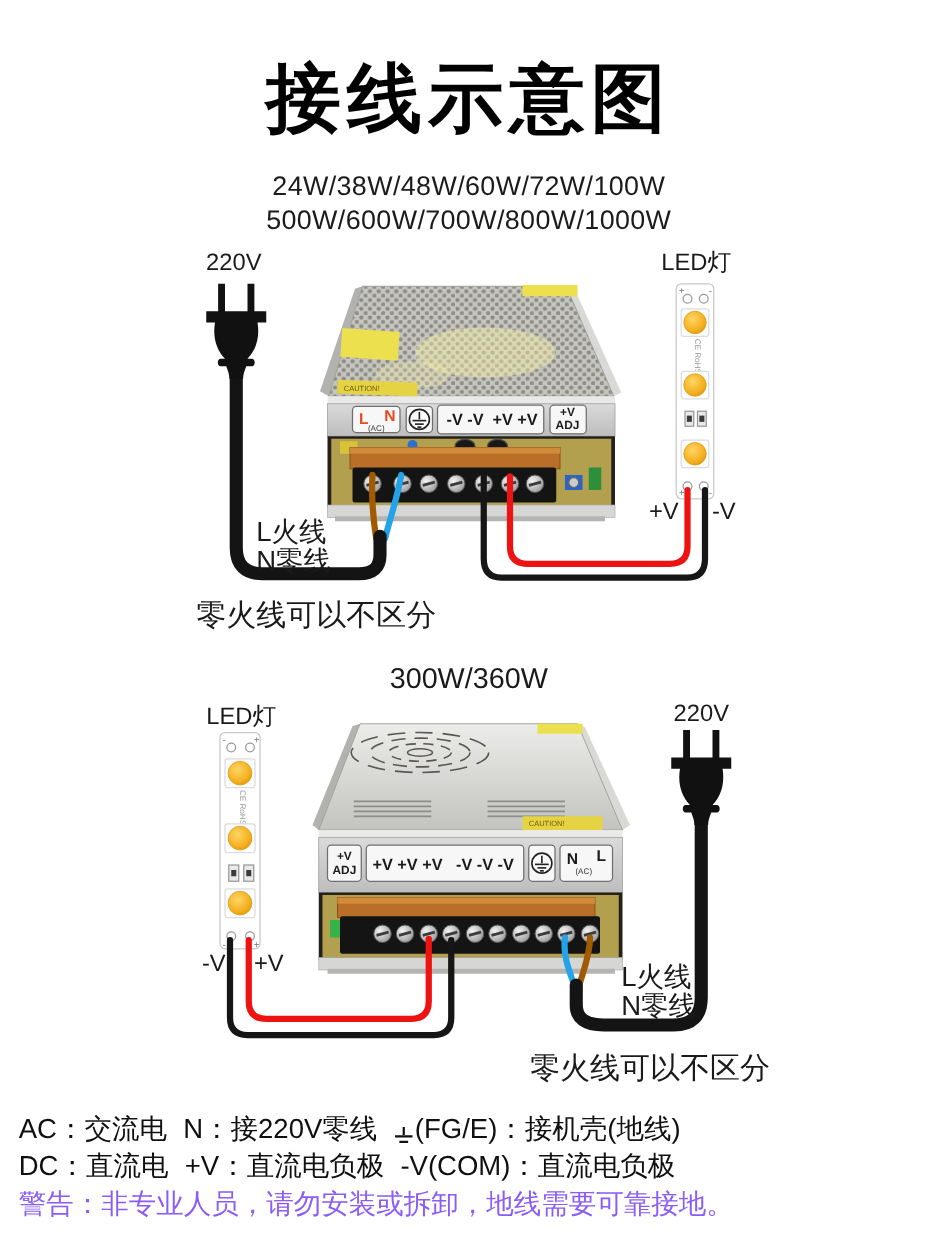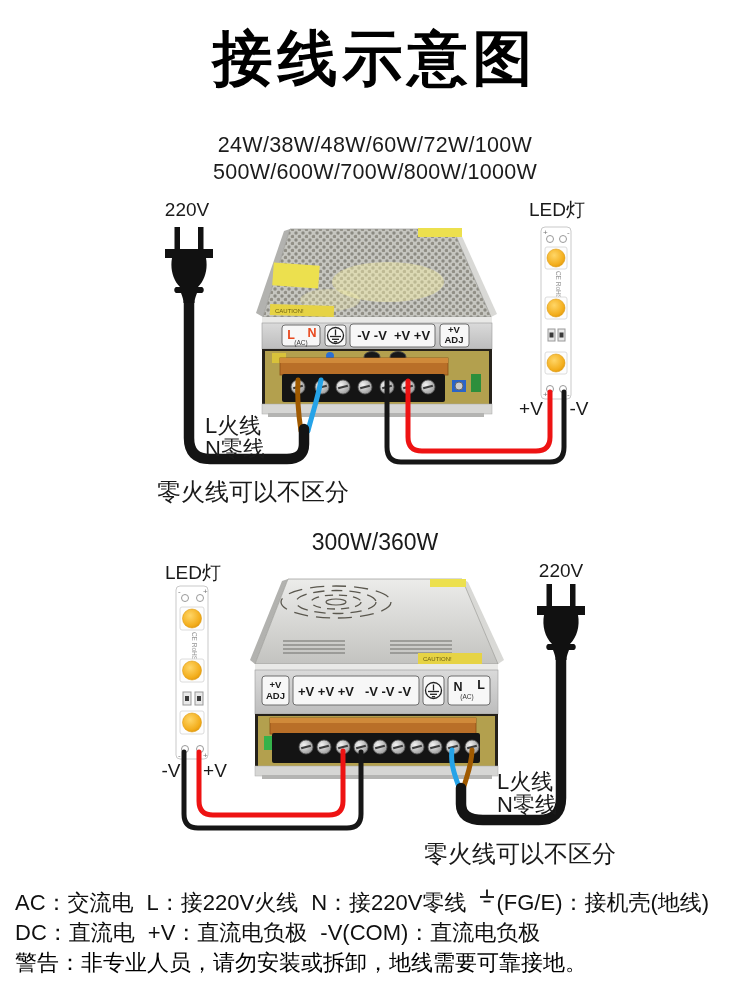--- a/index.html
+++ b/index.html
@@ -1,38 +1,38 @@
 <!DOCTYPE html>
 <html><head>
 <meta charset="utf-8">
 <style>
   html,body{margin:0;padding:0;background:#fff;}
   .page{position:relative;width:750px;height:1000px;background:#fff;overflow:hidden;
         font-family:"Liberation Sans","DejaVu Sans",sans-serif;}
   .hdr{position:absolute;top:0;left:0;width:750px;text-align:center;}
-  .hdr h1{margin:0;padding-top:26px;font-size:60px;line-height:66px;font-weight:bold;
+  .hdr h1{margin:0;padding-top:46px;font-size:60px;line-height:66px;font-weight:bold;
           letter-spacing:5px;color:#000;}
-  .watts{margin-top:40px;font-size:21.5px;line-height:27px;color:#1b1b1b;letter-spacing:.3px;text-align:center;}
+  .watts{margin-top:24px;font-size:21.5px;line-height:27px;color:#1b1b1b;letter-spacing:.3px;text-align:center;}
   svg.art{position:absolute;top:0;left:0;}
   svg text{font-family:"Liberation Sans","DejaVu Sans",sans-serif;fill:#1a1a1a;}
   .t19{font-size:19px;}
   .t22{font-size:22px;}
   .t24{font-size:24px;}
   .t23{font-size:23px;}
   .tbox{font-size:13px;font-weight:bold;}
   .tboxs{font-size:9.5px;font-weight:bold;}
   .tac{font-size:6.5px;fill:#333;}
   .tln{font-size:12.5px;font-weight:bold;}
   .tiny{font-size:6px;fill:#6b5e10;}
   .cert{font-size:6.5px;fill:#979797;}
   .mark{font-size:8px;fill:#777;}
   .legend{position:absolute;left:15px;top:888px;width:730px;}
   .lrow{display:flex;align-items:center;gap:13px;height:30px;font-size:22px;color:#101010;white-space:nowrap;}
-  .lrow .gseg{display:flex;align-items:flex-start;gap:1px;}
-  .lwarn{color:#000000;}
+  .lrow .gseg{display:flex;align-items:flex-end;gap:1px;}
+  .lwarn{color:#8b5cf6;}
 </style>
 </head>
 <body>
 
 <div class="page">
 
   <div class="hdr">
     <h1>接线示意图</h1>
     <div class="watts">
       <div>24W/38W/48W/60W/72W/100W</div>
@@ -271,21 +271,20 @@
       <text class="t19" x="215" y="777" text-anchor="middle">+V</text>
       <text class="t22" x="497" y="789">L火线</text>
       <text class="t22" x="497" y="812">N零线</text>
       <text class="t24" x="424" y="862">零火线可以不区分</text>
     </g>
   </svg>
 
   <div class="legend">
     <div class="lrow">
       <span class="seg">AC：交流电</span>
-      <span class="seg">L：接220V火线</span>
       <span class="seg">N：接220V零线</span>
       <span class="gseg">
         <span style="display:inline-flex;">
           <svg width="16" height="18" viewBox="0 0 16 18">
             <g stroke="#111" stroke-width="1.8" fill="none">
               <line x1="8" y1="1.5" x2="8" y2="8"></line>
               <line x1="1" y1="9" x2="15" y2="9"></line>
               <line x1="4.5" y1="13.5" x2="11.5" y2="13.5"></line>
             </g>
           </svg>

